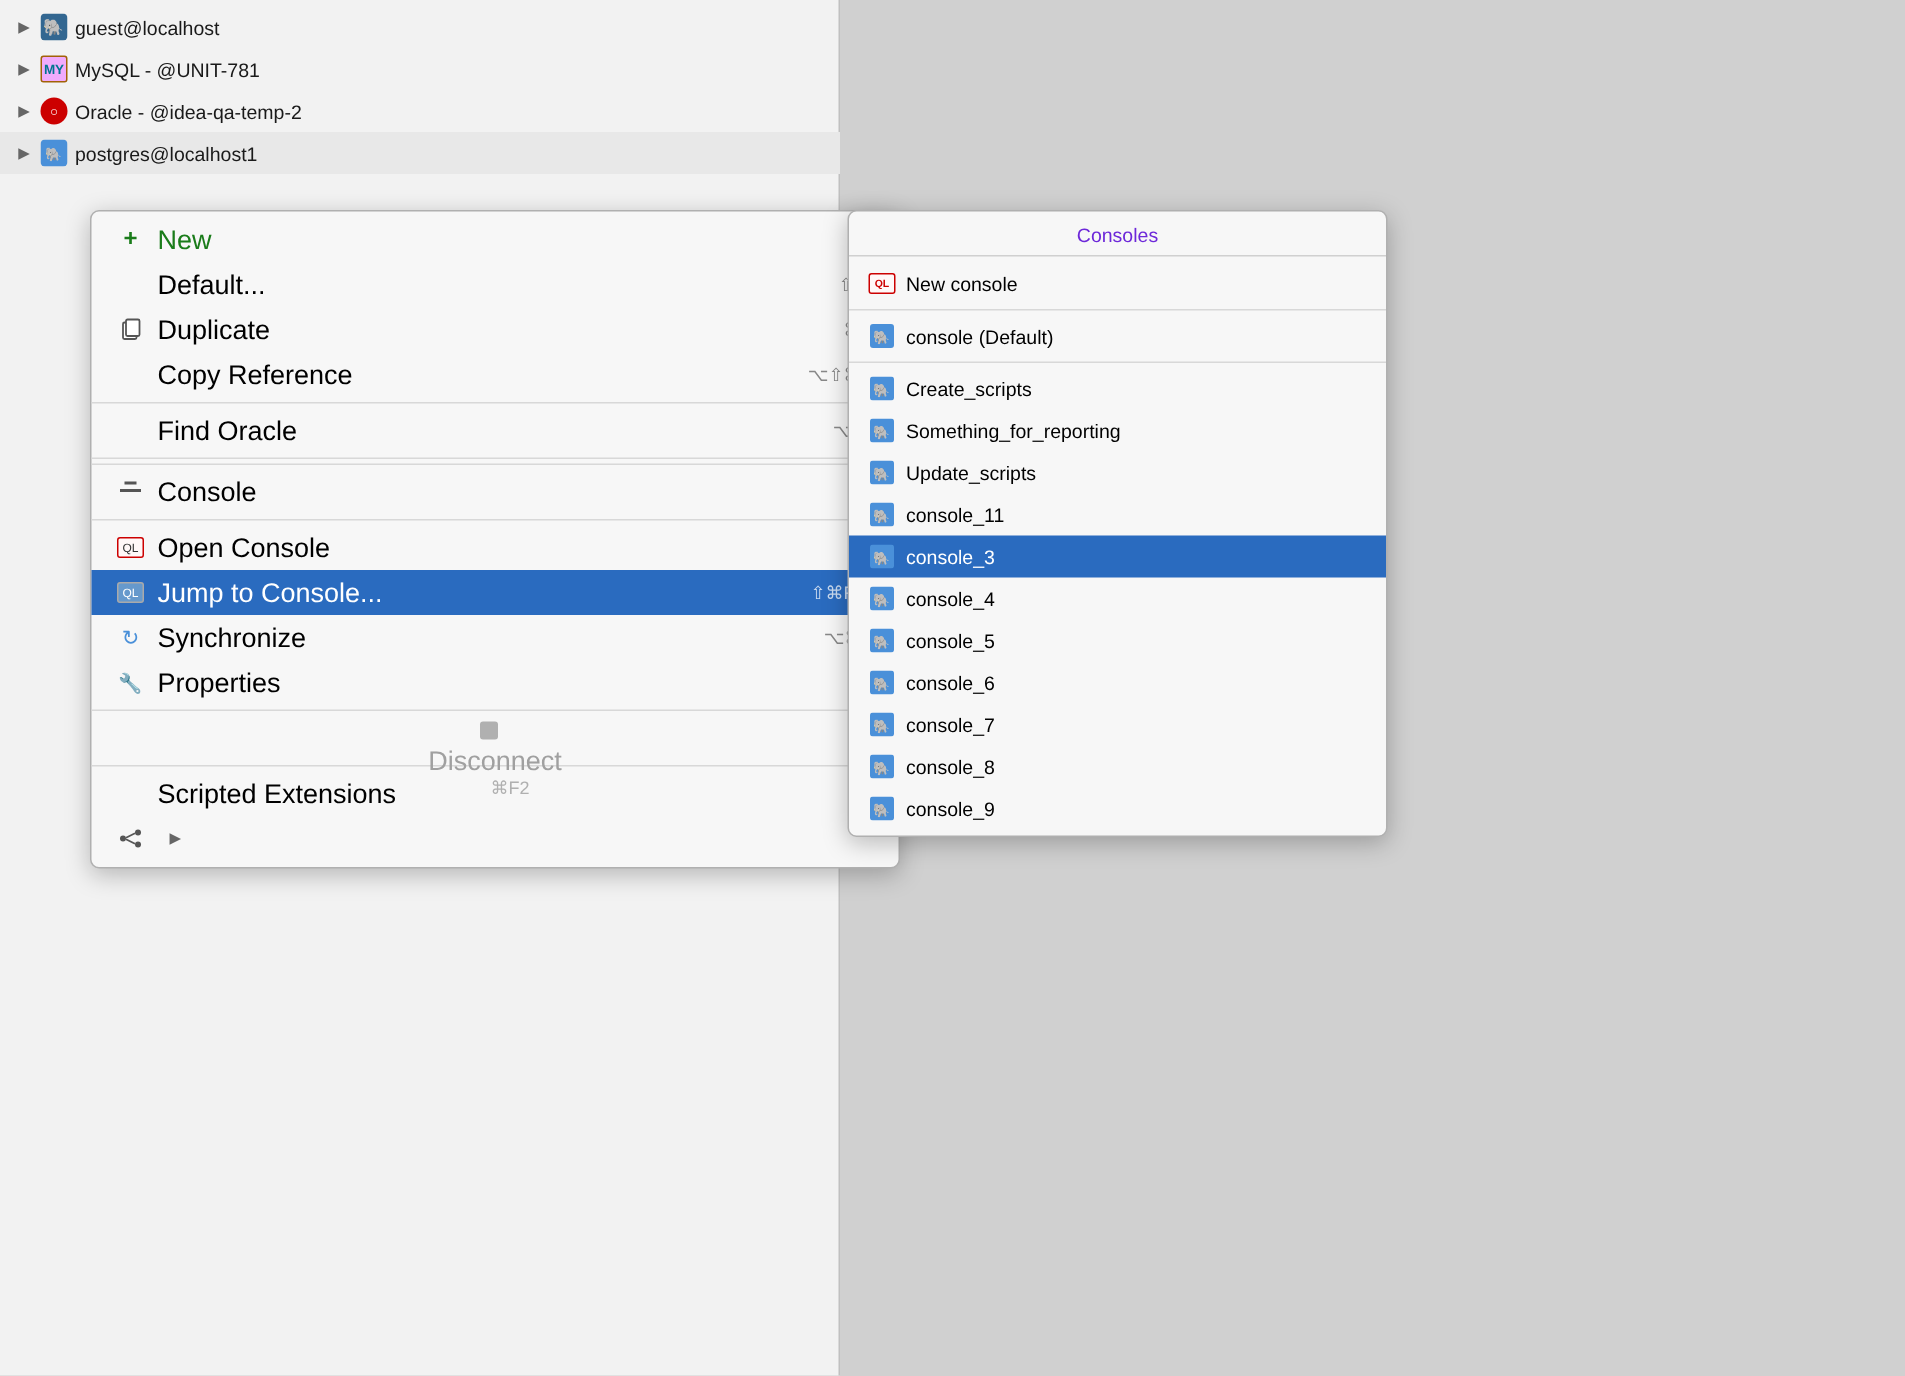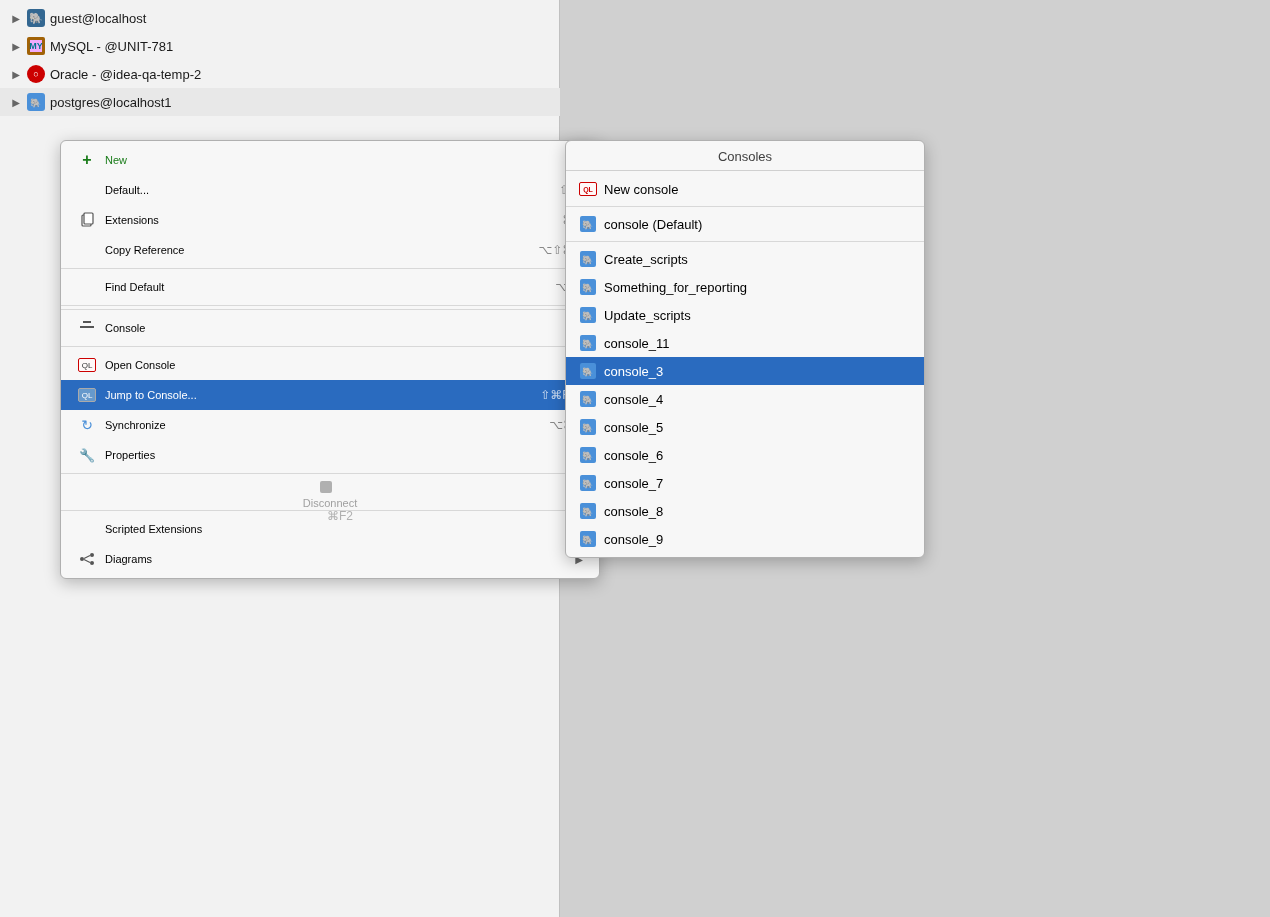--- a/index.html
+++ b/index.html
@@ -63,21 +63,21 @@
       display: flex;
       align-items: center;
       justify-content: center;
       font-size: 12px;
     }
 
     .icon-mysql {
       width: 18px;
       height: 18px;
       background: #f0abfc;
-      border: 3px solid #a16207;
+      border: 1px solid #a16207;
       border-radius: 2px;
       display: flex;
       align-items: center;
       justify-content: center;
       font-size: 9px;
       color: #00758f;
       font-weight: bold;
     }
 
     .icon-oracle {
@@ -133,21 +133,21 @@
       margin-right: 8px;
       display: flex;
       align-items: center;
       justify-content: center;
       font-size: 13px;
       flex-shrink: 0;
     }
 
     .menu-label {
       flex: 1;
-      font-size: 11px;
+      font-size: 18px;
     }
 
     .menu-shortcut {
       color: #888;
       font-size: 12px;
       margin-left: 20px;
     }
 
     .menu-item.active .menu-shortcut {
       color: rgba(255,255,255,0.75);
@@ -186,21 +186,21 @@
       border: 1px solid #b0b0b0;
       border-radius: 6px;
       box-shadow: 0 4px 16px rgba(0,0,0,0.25);
       z-index: 101;
     }
 
     .submenu-header {
       text-align: center;
       padding: 8px 0 6px;
       font-size: 13px;
-      color: #404040;
+      color: #6d28d9;
       border-bottom: 1px solid #d0d0d0;
       font-weight: 500;
     }
 
     .submenu-items {
       padding: 4px 0;
       text-align: center;
     }
 
     .submenu-item {
@@ -334,35 +334,35 @@
     <span class="menu-shortcut">⇧F6</span>
   </div>
 
   <div class="menu-item">
     <div class="menu-icon">
       <svg width="16" height="16" viewBox="0 0 16 16" fill="none">
         <rect x="3" y="3" width="9" height="11" rx="1" stroke="#555" stroke-width="1.2" fill="white"></rect>
         <rect x="5" y="1" width="9" height="11" rx="1" stroke="#555" stroke-width="1.2" fill="white"></rect>
       </svg>
     </div>
-    <span class="menu-label">Extensions</span>
+    <span class="menu-label">Duplicate</span>
     <span class="menu-shortcut">⌘D</span>
   </div>
 
   <div class="menu-item">
     <div class="menu-icon"></div>
     <span class="menu-label">Copy Reference</span>
     <span class="menu-shortcut">⌥⇧⌘C</span>
   </div>
 
   <div class="menu-separator"></div>
 
   <div class="menu-item">
     <div class="menu-icon"></div>
-    <span class="menu-label">Find Default</span>
+    <span class="menu-label">Find Oracle</span>
     <span class="menu-shortcut">⌥F7</span>
   </div>
 
   <div class="menu-separator"></div>
 
 
   <div class="menu-separator"></div>
 
   <div class="menu-item">
     <div class="menu-icon">
@@ -432,21 +432,20 @@
   <div class="menu-item">
     <div class="menu-icon">
       <svg width="16" height="16" viewBox="0 0 16 16" fill="none">
         <circle cx="3" cy="8" r="2" fill="#555"></circle>
         <circle cx="13" cy="4" r="2" fill="#555"></circle>
         <circle cx="13" cy="12" r="2" fill="#555"></circle>
         <line x1="5" y1="7.5" x2="11" y2="4.5" stroke="#555" stroke-width="1.2"></line>
         <line x1="5" y1="8.5" x2="11" y2="11.5" stroke="#555" stroke-width="1.2"></line>
       </svg>
     </div>
-    <span class="menu-label">Diagrams</span>
     <span class="menu-arrow">▶</span>
   </div>
 
 </div>
 
 <div class="consoles-submenu">
   <div class="submenu-header">Consoles</div>
   <div class="submenu-items">
 
     <div class="submenu-item">

